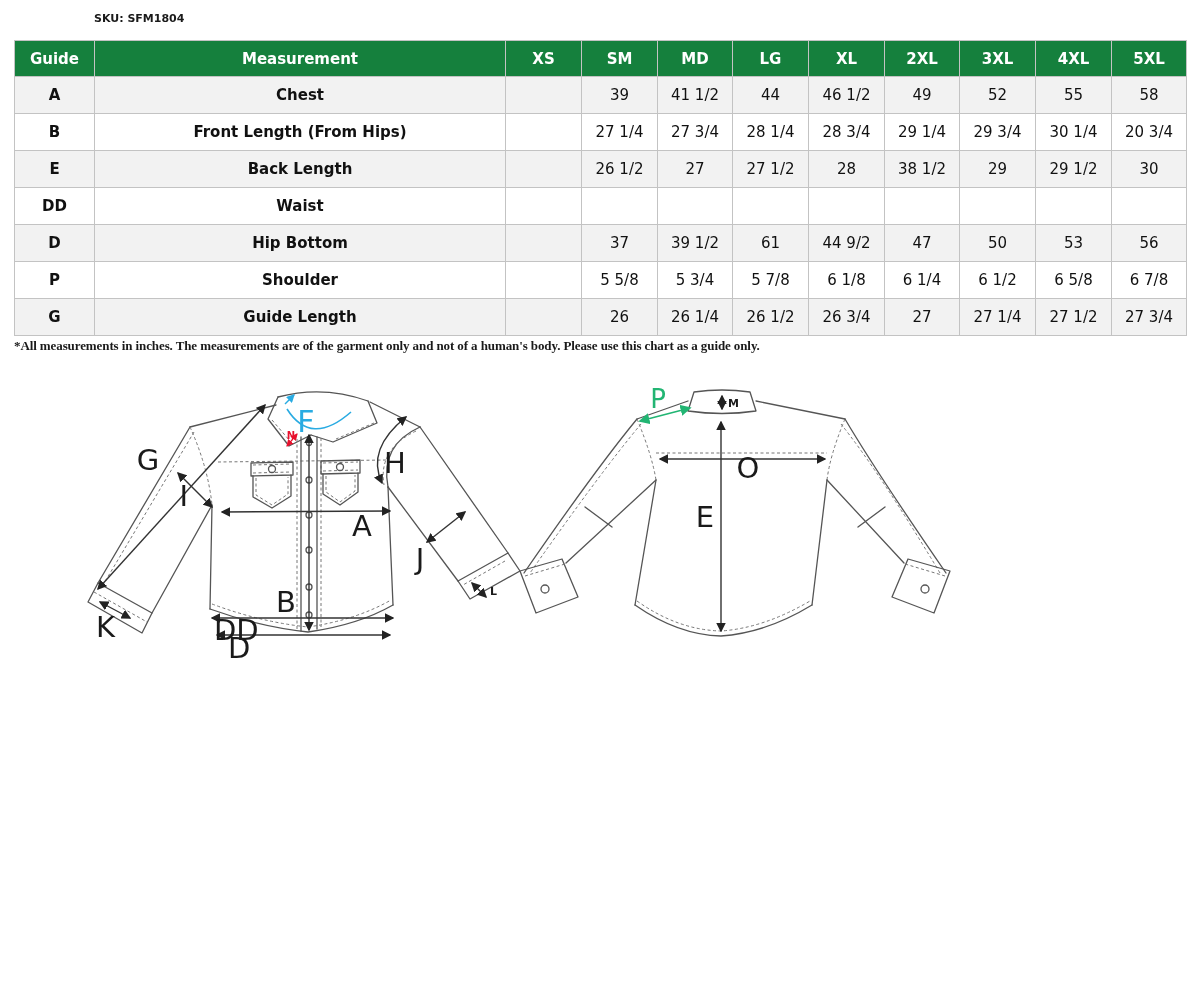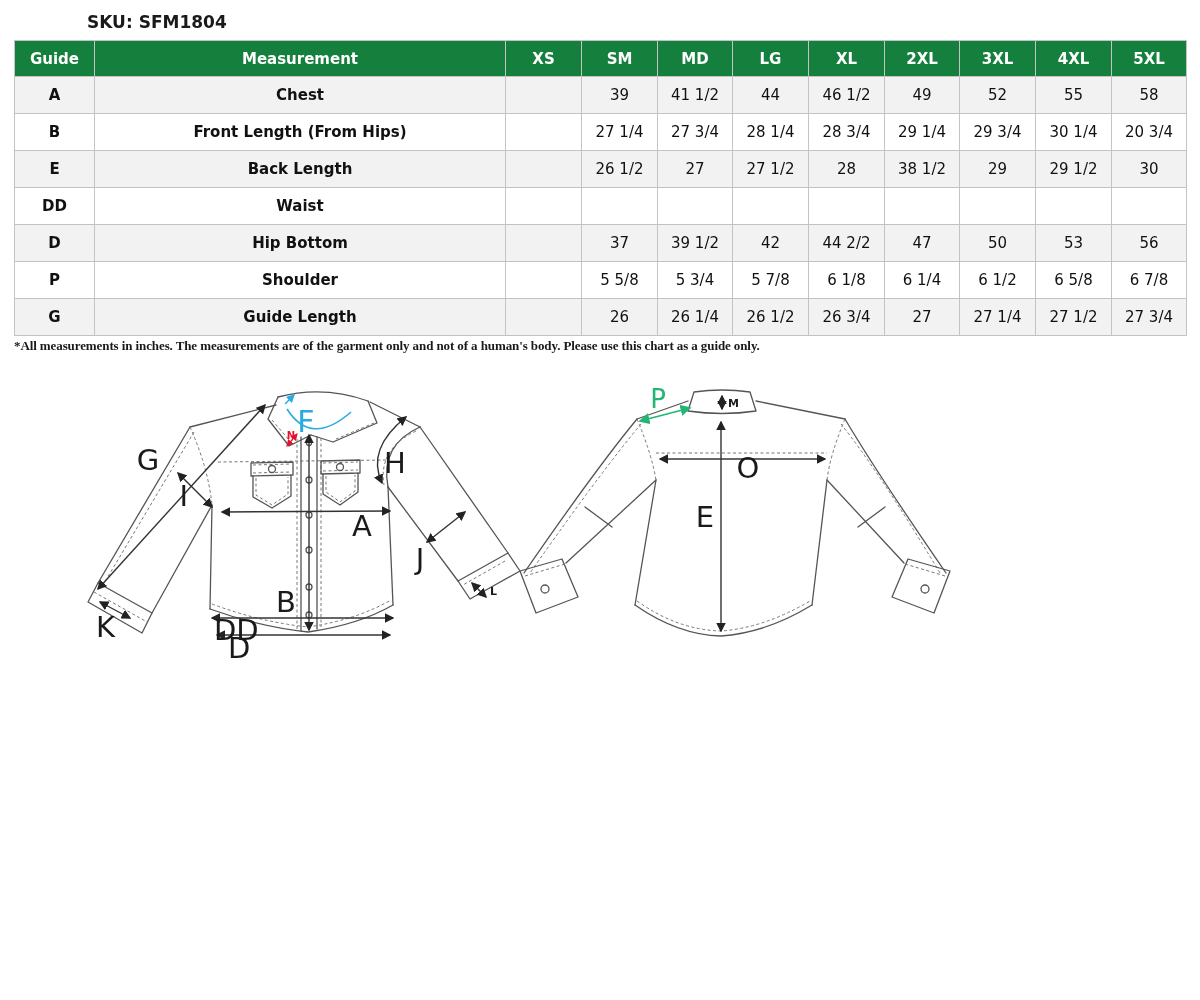--- a/index.html
+++ b/index.html
@@ -1,18 +1,18 @@
 <!DOCTYPE html>
 <html><head>
 <meta charset="utf-8">
 <style>
   html,body{margin:0;padding:0;background:#ffffff;}
   body{width:1200px;height:1000px;position:relative;font-family:"DejaVu Sans","Liberation Sans",sans-serif;color:#1a1a1a;}
   .hdr{position:absolute;top:12px;left:0;width:1200px;height:26px;}
-  .sku{position:absolute;left:87px;top:0;font-size:17px;font-weight:bold;white-space:nowrap;}
+  .sku{position:absolute;left:94px;top:0;font-size:11px;font-weight:bold;white-space:nowrap;}
   .title{position:absolute;left:512px;top:0;font-size:17px;font-weight:bold;white-space:nowrap;}
   .tblwrap{position:absolute;left:14px;top:40px;width:1172px;}
   table{border-collapse:collapse;table-layout:fixed;width:1172px;}
   th,td{border:1px solid #c3c3c3;text-align:center;vertical-align:middle;font-size:15px;overflow:hidden;white-space:nowrap;}
   th{background:#15803d;color:#ffffff;font-weight:bold;height:33px;}
   td{height:34px;color:#111;}
   tr.odd td{background:#f2f2f2;}
   tr.even td{background:#ffffff;}
   td.g, td.m{font-weight:bold;}
   .note{position:absolute;left:14px;top:338px;font-size:13px;font-weight:bold;letter-spacing:-0.1px;white-space:nowrap;font-family:Liberation Serif, serif;}
@@ -111,22 +111,22 @@
     <td></td>
     <td></td>
     <td></td>
   </tr>
   <tr class="odd">
     <td class="g">D</td>
     <td class="m">Hip Bottom</td>
     <td></td>
     <td>37</td>
     <td>39 1/2</td>
-    <td>42</td>
-    <td>44 2/2</td>
+    <td>61</td>
+    <td>44 9/2</td>
     <td>47</td>
     <td>50</td>
     <td>53</td>
     <td>56</td>
   </tr>
   <tr class="even">
     <td class="g">P</td>
     <td class="m">Shoulder</td>
     <td></td>
     <td>5 5/8</td>

